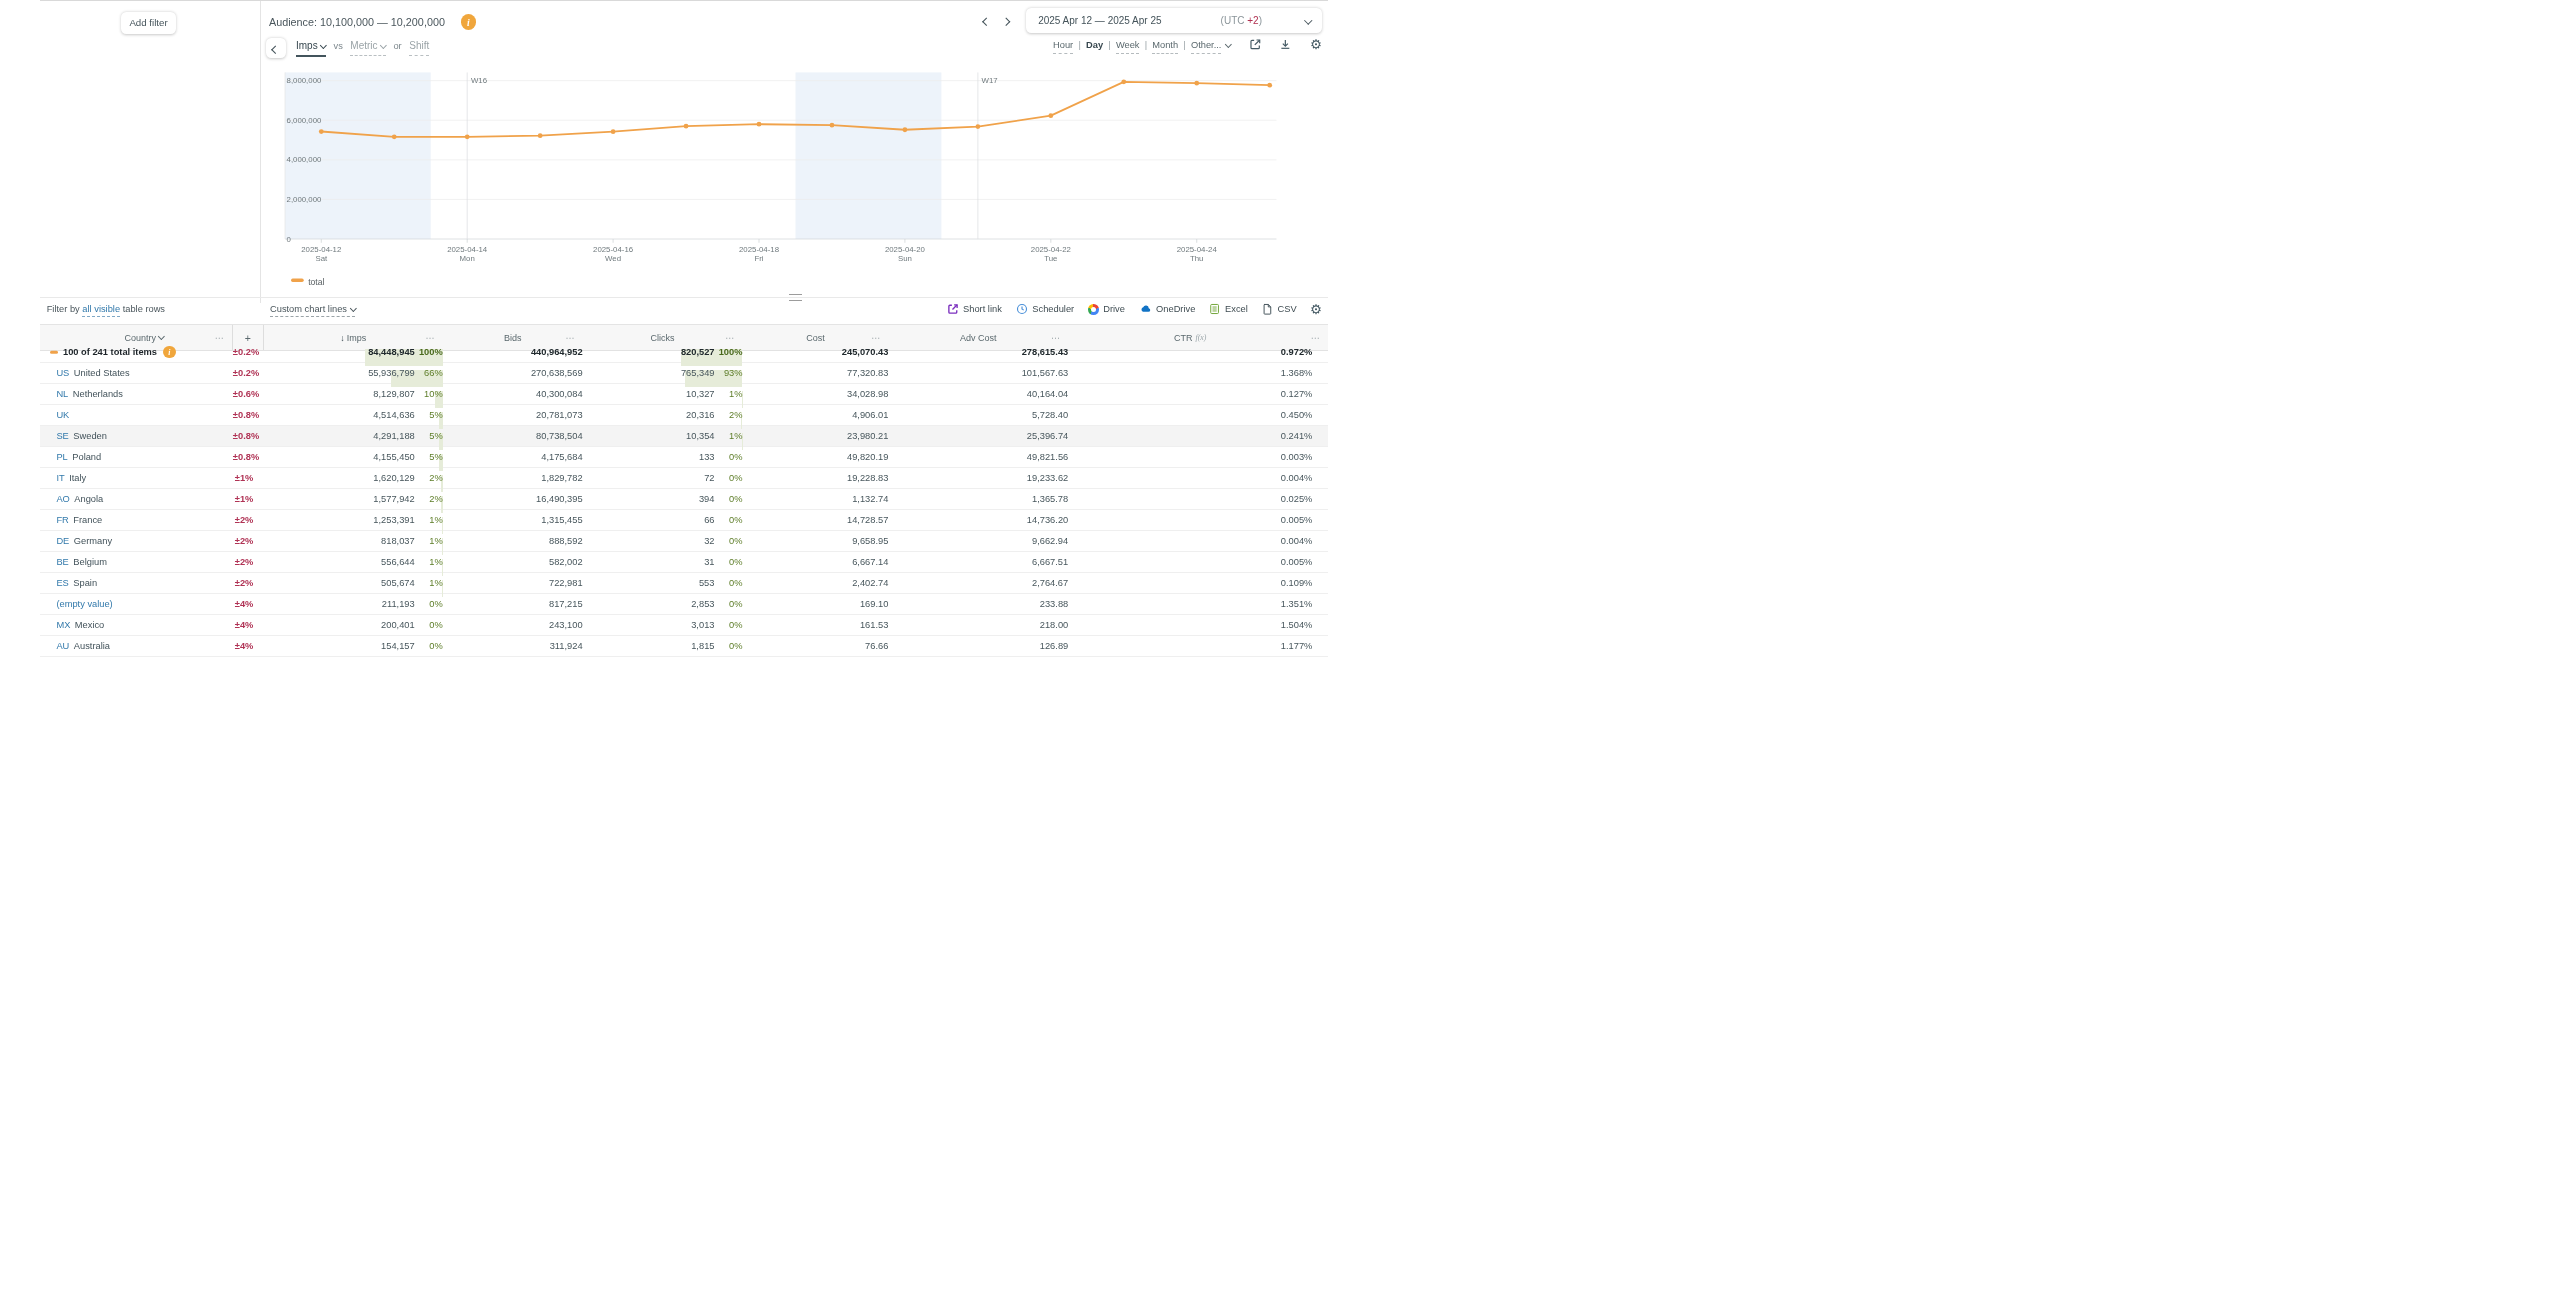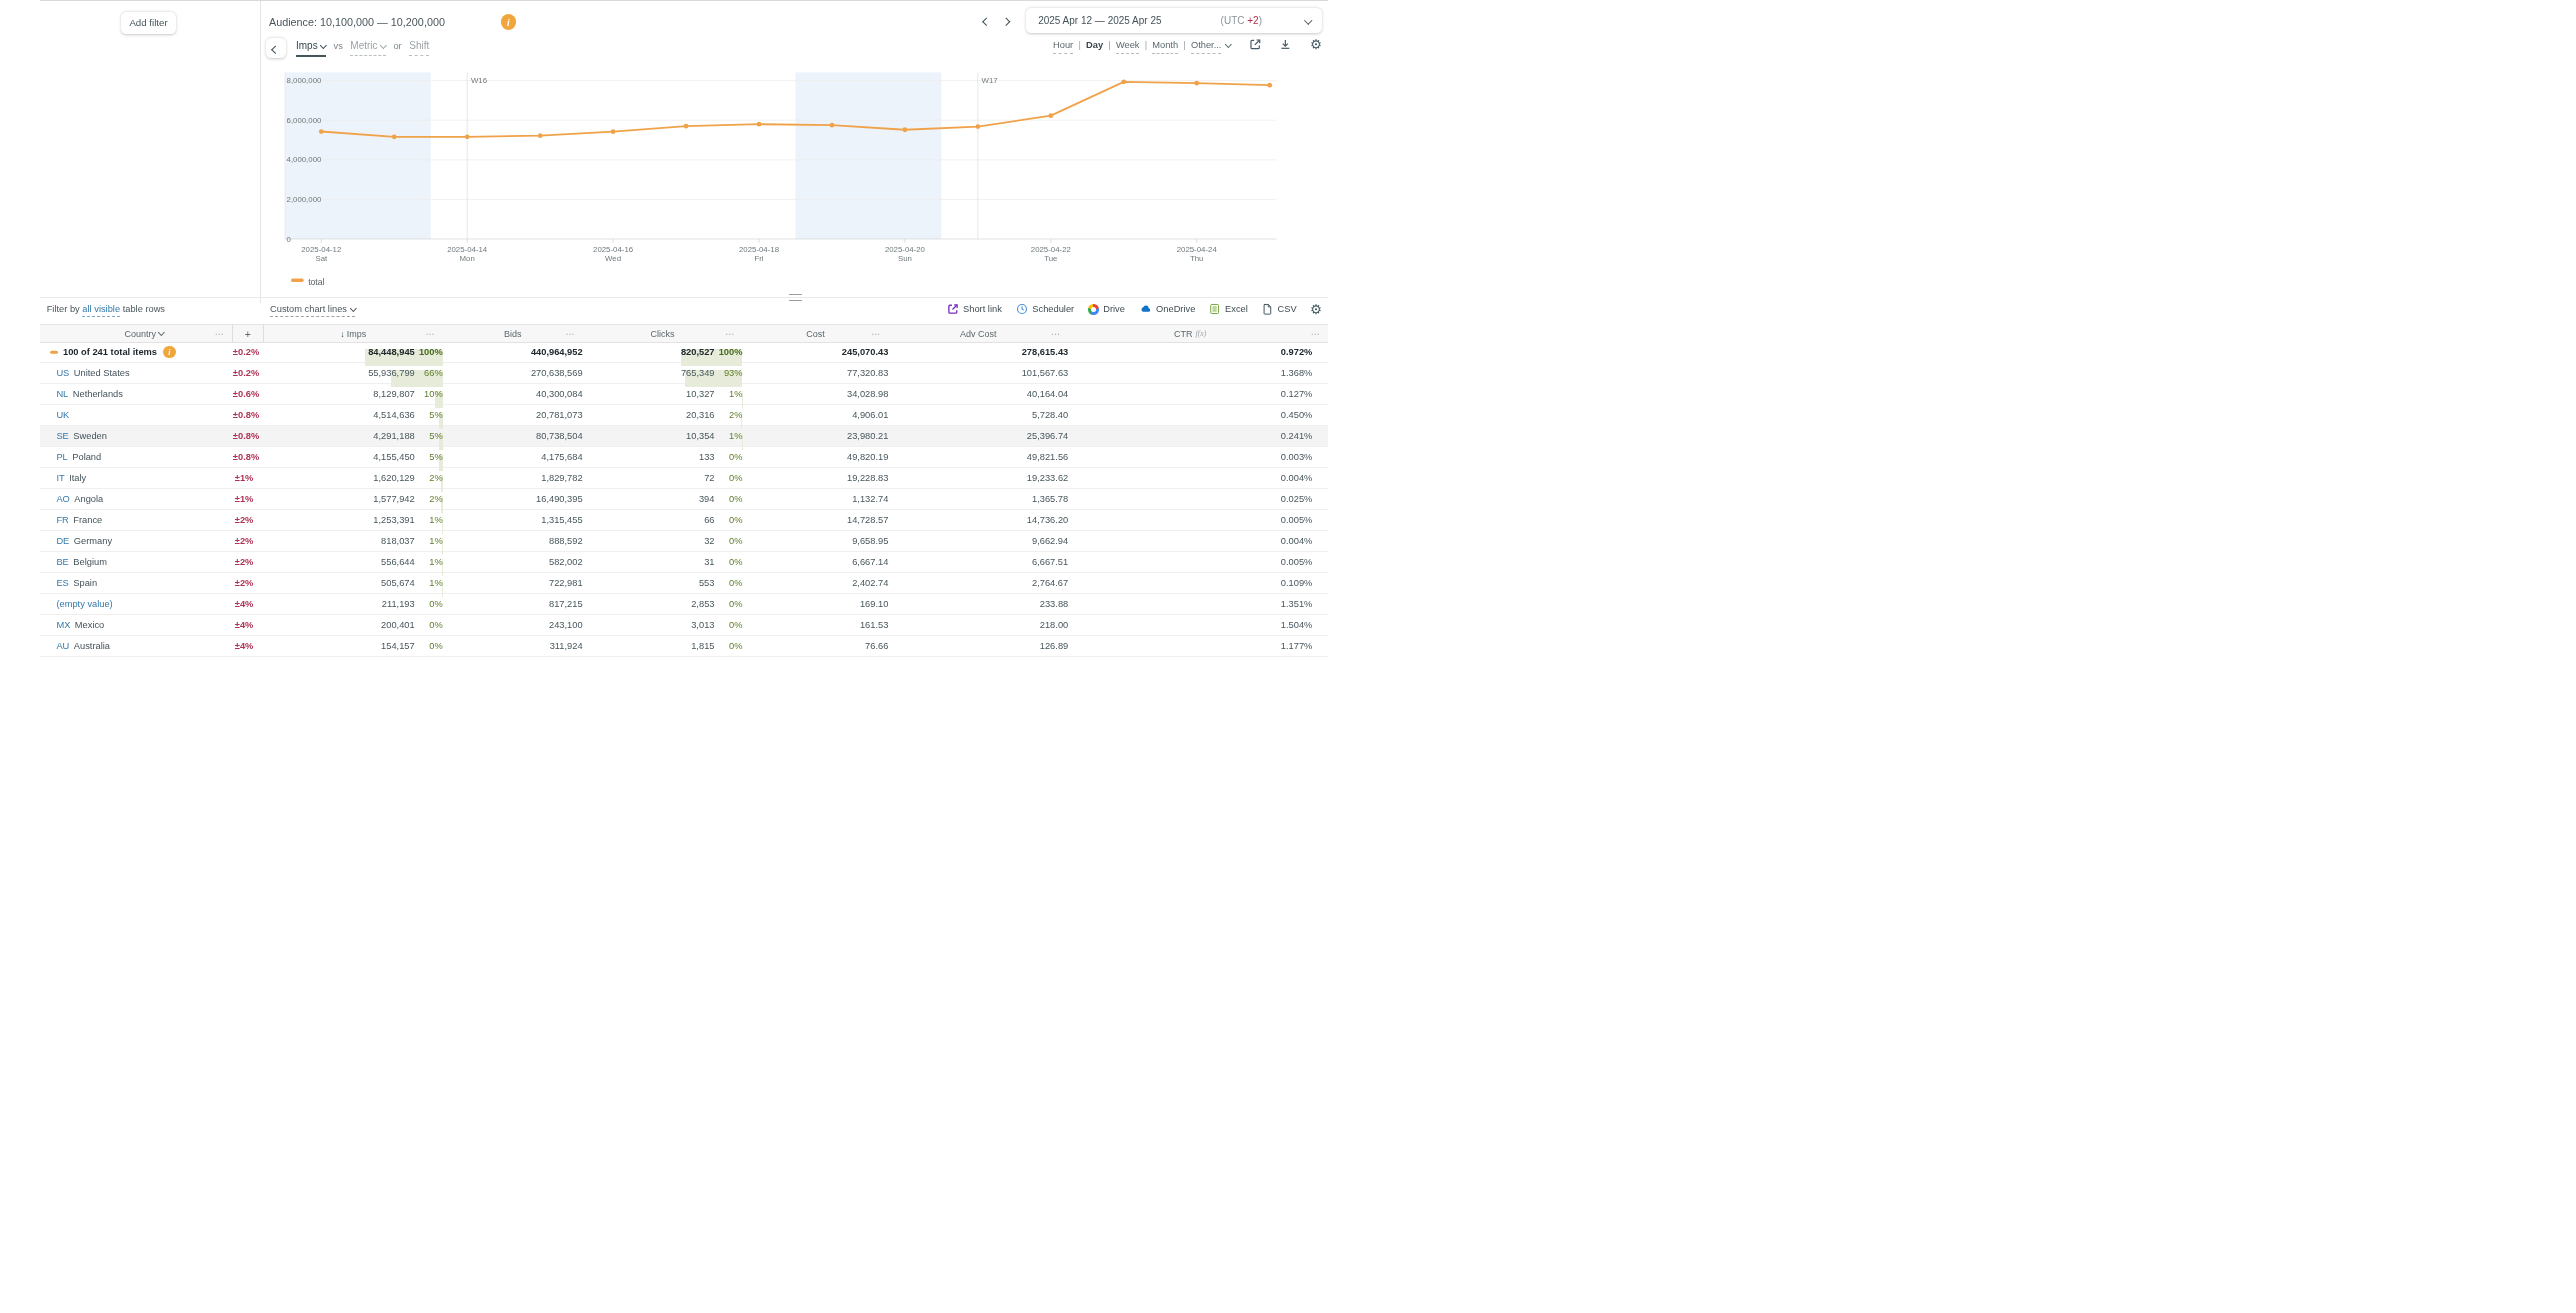--- a/index.html
+++ b/index.html
@@ -7,21 +7,21 @@
        font-family:"Liberation Sans",sans-serif;color:#3f5055;border-top:0.7px solid #d9d9d9;box-sizing:border-box;margin-left:40px;}
   .shadow-btn{background:#fff;border:none;border-radius:5.2px;box-shadow:0 0.7px 3px rgba(0,0,0,.22);cursor:pointer;}
   
   .chv{display:inline-block;width:4.5px;height:4.5px;border-right:1.2px solid currentColor;border-bottom:1.2px solid currentColor;}
   .chv.down{transform:rotate(45deg) translateY(-0.7px);}
   .chv.left{transform:rotate(135deg);}
   .chv.right{transform:rotate(-45deg);}
   
   #left-divider{position:absolute;left:220px;top:0;width:0.7px;height:302px;background:#e4e4e4;}
   #add-filter{position:absolute;left:81px;top:10.5px;width:55px;height:22.4px;font-size:9.7px;color:#44535a;font-family:inherit;}
-  #audience{position:absolute;left:229px;top:12px;height:18px;display:flex;align-items:center;font-size:10.8px;color:#4a565c;gap:40px;}
+  #audience{position:absolute;left:229px;top:12px;height:18px;display:flex;align-items:center;font-size:10.8px;color:#4a565c;}
   .info-badge{display:inline-flex;align-items:center;justify-content:center;background:#f0a63c;color:#fff;border-radius:50%;
               font-family:"Liberation Serif",serif;font-style:italic;font-weight:bold;}
   #audience .info-badge{width:15.7px;height:15.7px;margin-left:15.7px;font-size:9.7px;}
   #date-nav{position:absolute;right:6px;top:6.7px;display:flex;align-items:center;}
   .nav-arrow{background:none;border:none;color:#44535a;width:19.4px;height:19.4px;cursor:pointer;padding:0;}
   #date-btn{margin-left:10.5px;height:25.4px;display:flex;align-items:center;padding:0 12px;font-size:10px;color:#44535a;font-family:inherit;gap:32px;}
   #date-btn .range{margin-right:27px;}
   #date-btn .utc{color:#8a9499;}
   #date-btn .utc b{color:#b03050;font-weight:normal;}
   #date-btn .chv{margin-left:10.5px;color:#44535a;}
@@ -49,21 +49,21 @@
   #custom-lines{position:absolute;left:230px;top:6px;color:#4a565c;border-bottom:1.1px dashed #9aa3a7;padding-bottom:2.2px;cursor:pointer;}
   #custom-lines .m-caret{color:#4a565c;}
   #export-items{position:absolute;right:6px;top:0;height:23px;display:flex;align-items:center;}
   .exp-item{display:inline-flex;align-items:center;margin-left:14px;cursor:pointer;color:#3f4c52;}
   .exp-item svg,.exp-item .gicon{margin-right:4.5px;}
   .gicon{width:10.5px;height:10.5px;border-radius:50%;position:relative;display:inline-block;
          background:conic-gradient(#ea4335 0 20%,#4285f4 20% 60%,#34a853 60% 80%,#fbbc05 80% 100%);}
   .gicon::after{content:"";position:absolute;inset:2.6px;background:#fff;border-radius:50%;}
   #table-gear{margin-left:13.4px;}
   
-  #thead{position:absolute;left:0;top:323px;right:0;height:19px;background:#f7f7f7;border-top:0.7px solid #e4e4e4;border-bottom:0.7px solid #e2e2e2;
+  #thead{position:absolute;left:0;top:323px;right:0;height:27px;background:#f7f7f7;border-top:0.7px solid #e4e4e4;border-bottom:0.7px solid #e2e2e2;
          display:flex;align-items:flex-end;font-size:9px;color:#5a686d;box-sizing:border-box;}
   #table-body{position:absolute;left:0;top:341px;right:0;}
   .c-country{width:193px;padding-left:16.4px;box-sizing:border-box;position:relative;}
   .c-err{width:31px;text-align:right;padding-right:10.5px;box-sizing:border-box;position:relative;}
   .c-imps{width:179px;position:relative;}
   .c-bids{width:140px;position:relative;}
   .c-clicks{width:160px;position:relative;}
   .c-cost{width:146px;position:relative;}
   .c-adv{width:180px;position:relative;}
   .c-ctr{width:260px;padding-right:15.7px;box-sizing:border-box;position:relative;}

